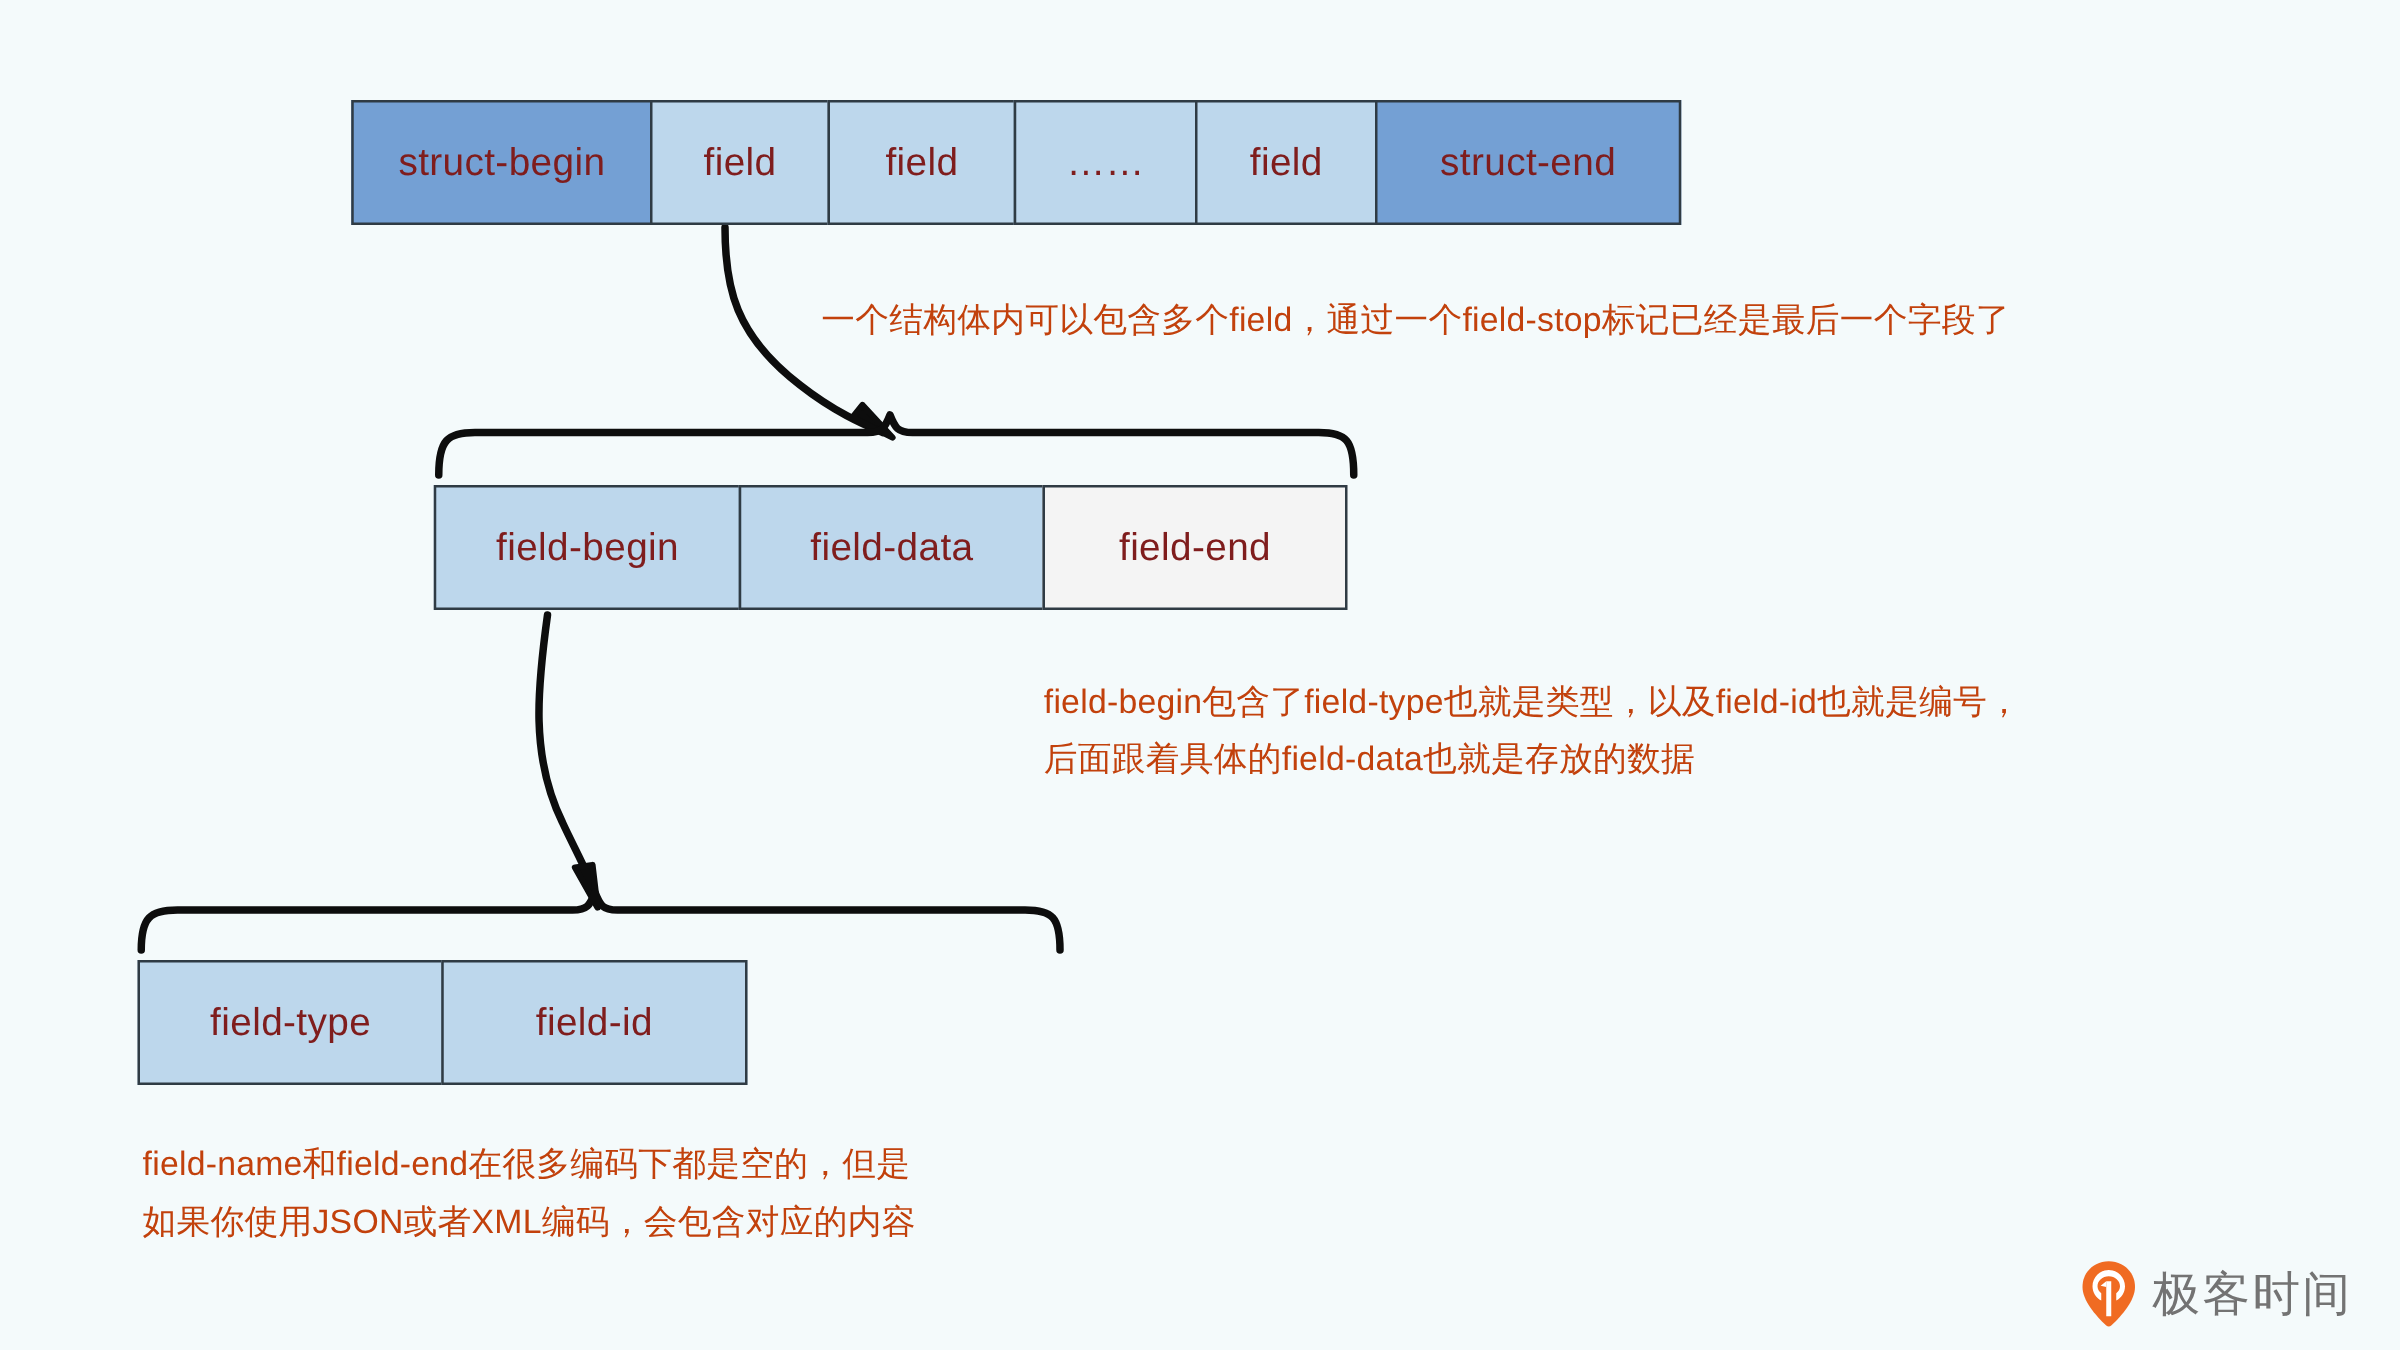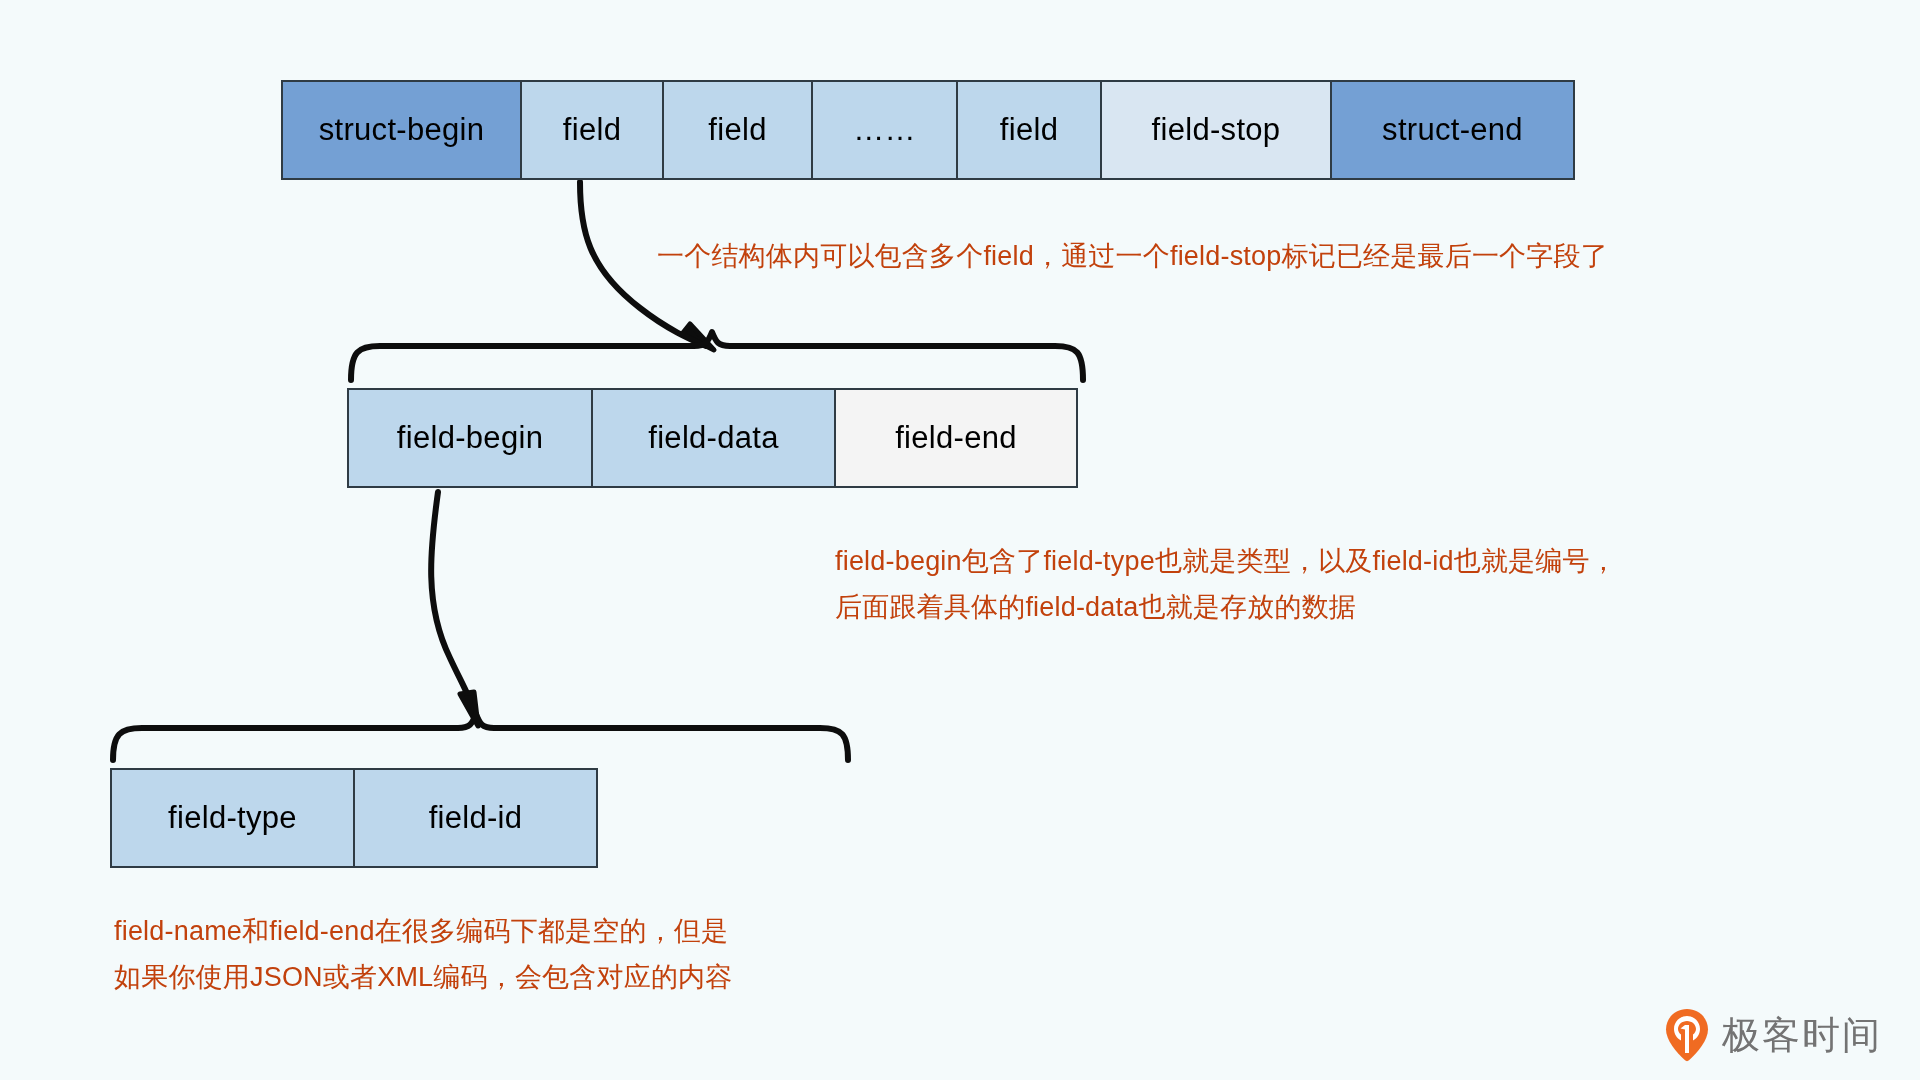--- a/index.html
+++ b/index.html
@@ -25,21 +25,21 @@
     display: flex;
     box-sizing: border-box;
   }
   .cell {
     box-sizing: border-box;
     border: 2px solid #2f3b44;
     display: flex;
     align-items: center;
     justify-content: center;
     font-size: 31px;
-    color: #000000;
+    color: #7f1d1d;
     letter-spacing: 0.3px;
     font-weight: 400;
     margin-left: -2px;
   }
   .cell:first-child { margin-left: 0; }
 
   
   #row-struct { left: 281px; top: 80px; height: 100px; }
   #row-struct .cell { height: 100px; }
   #c-struct-begin { width: 241px; background: #74a0d4; }
@@ -136,21 +136,20 @@
              C 842 728, 848 734, 848 760" fill="none" stroke="#0d0d0d" stroke-width="6" stroke-linecap="round" stroke-linejoin="round"></path>
   </g>
 </svg>
 
 <div class="row" id="row-struct">
   <div class="cell" id="c-struct-begin">struct-begin</div>
   <div class="cell" id="c-field-1">field</div>
   <div class="cell" id="c-field-2">field</div>
   <div class="cell" id="c-ellipsis">……</div>
   <div class="cell" id="c-field-3">field</div>
-  <div class="cell" id="c-field-stop">field-stop</div>
   <div class="cell" id="c-struct-end">struct-end</div>
 </div>
 
 <div class="row" id="row-field">
   <div class="cell" id="c-field-begin">field-begin</div>
   <div class="cell" id="c-field-data">field-data</div>
   <div class="cell" id="c-field-end">field-end</div>
 </div>
 
 <div class="row" id="row-fieldbegin">

